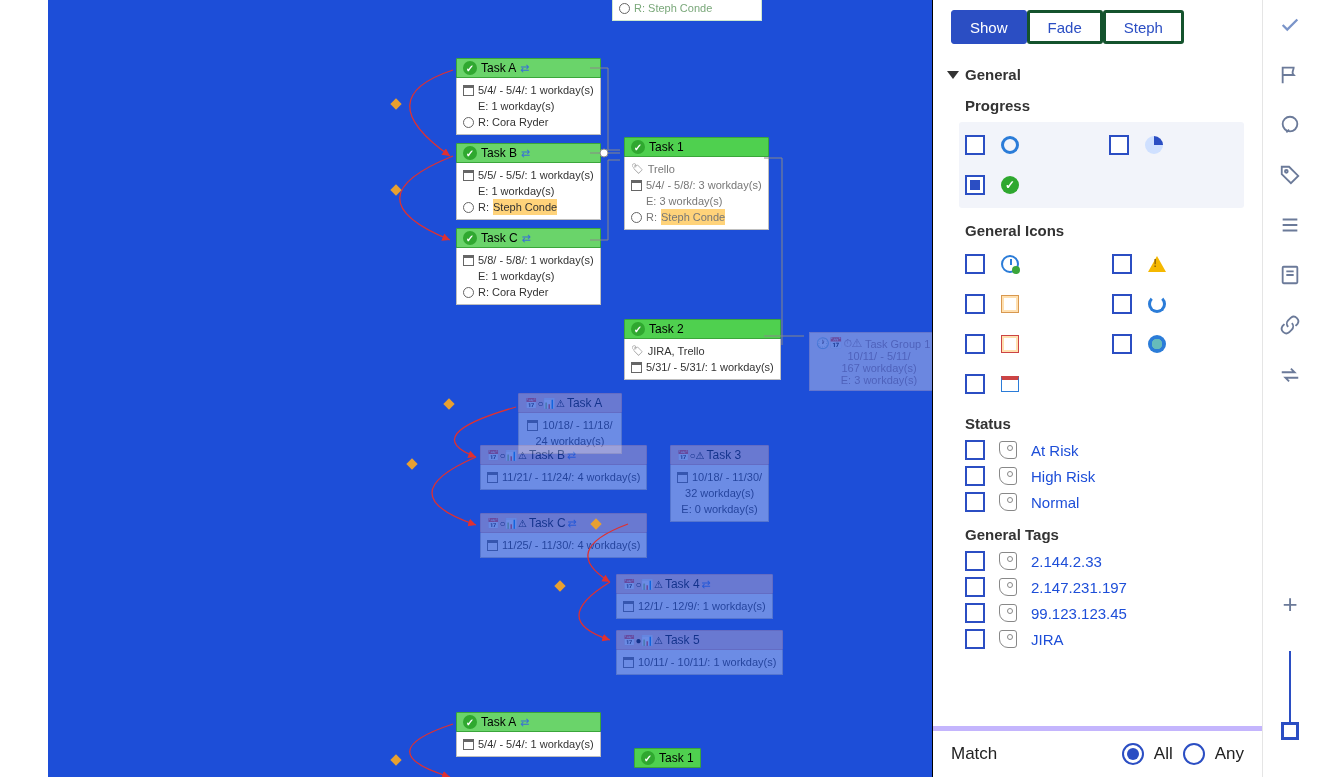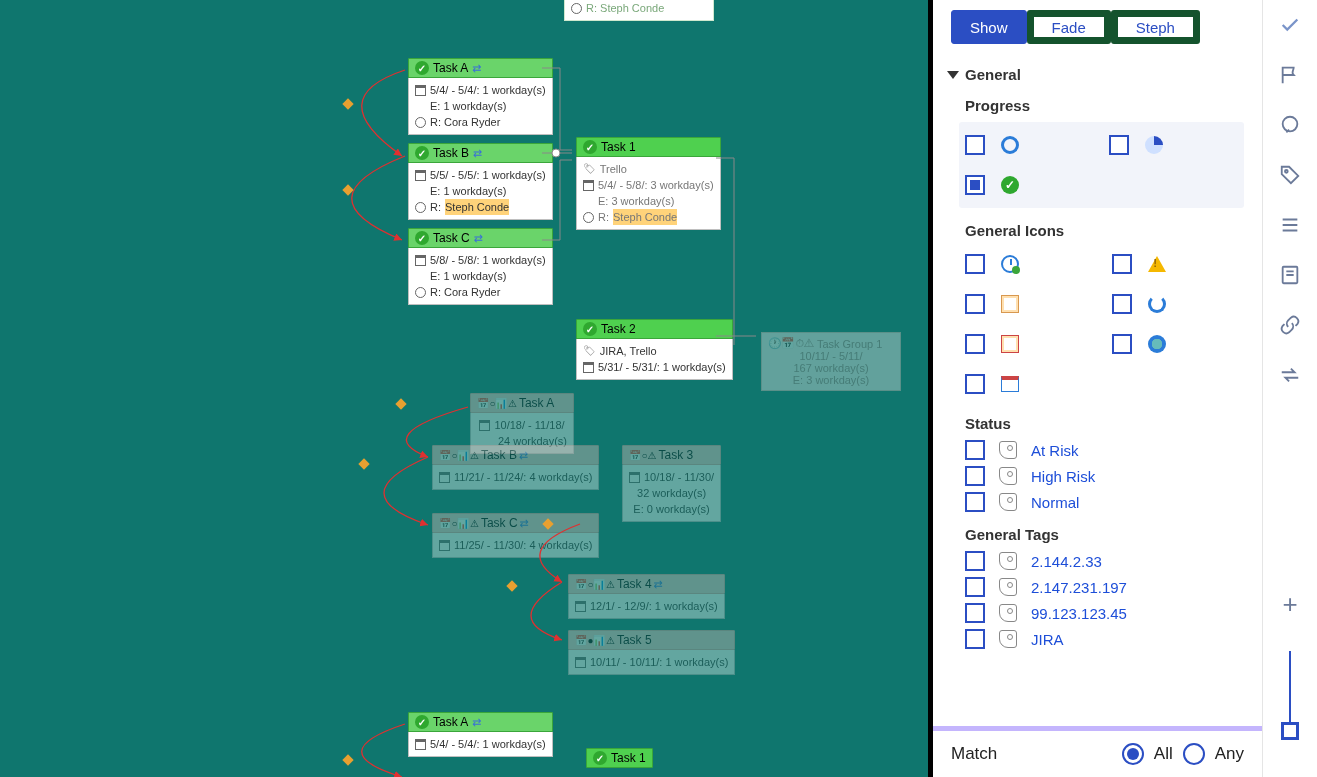--- a/index.html
+++ b/index.html
@@ -1,26 +1,26 @@
 <!DOCTYPE html>
 <html><head>
 <meta charset="utf-8">
 <style>
 * { box-sizing: border-box; margin: 0; padding: 0; font-family: -apple-system, BlinkMacSystemFont, "Segoe UI", Arial, sans-serif; }
 body { width: 1317px; height: 777px; overflow: hidden; background: #fff; display: flex; position: relative; }
-.canvas { flex: 1; position: relative; background: #0f766e; overflow: hidden; border-right: 5px solid #000000;}
+.canvas { flex: 1; position: relative; background: #1d4ed8; overflow: hidden; border-right: 1px solid #000000; margin-left: 48px;}
 .sidebar { width: 330px; background: #fff; display: flex; flex-direction: column; position: relative; border-right: 1px solid #e5e5e5;}
 .toolbar-right { width: 54px; background: #fff; display: flex; flex-direction: column; align-items: center; padding-top: 12px; gap: 24px; }
 .toolbar-right .ticon { width: 26px; height: 26px; display: flex; align-items: center; justify-content: center; color: #6b7a99; cursor: pointer; }
 
 
 .btnbar { display: flex; gap: 0; padding: 10px 18px 14px; }
 .btn { height: 34px; padding: 0 18px; border-radius: 3px; font-size: 15px; cursor: pointer; display: inline-flex; align-items: center; justify-content: center; }
 .btn-primary { background: #2b4ec3; color: #fff; border: 1px solid #2b4ec3; }
-.btn-outline { background: #fff; color: #2b4ec3; border: 7px solid #14532d; }
+.btn-outline { background: #fff; color: #2b4ec3; border: 3px solid #14532d; }
 
 .panel-scroll { flex: 1; overflow-y: auto; padding: 0 18px 8px 18px; position: relative;}
 .panel-scroll::-webkit-scrollbar{width:10px;}
 .panel-scroll::-webkit-scrollbar-thumb{background:#c9c9c9;border-radius:0;}
 .panel-scroll::-webkit-scrollbar-track{background:#f0f0f0;}
 
 .section-header { display:flex; align-items:center; gap:6px; color:#333; font-size:15px; font-weight:700; margin: 8px 0 10px -4px; }
 .section-header .tri { width:0;height:0;border-left:6px solid transparent;border-right:6px solid transparent;border-top:8px solid #333;}
 .subhdr { font-weight:700; font-size:15px; color:#333; margin:14px 0 8px; }
 
@@ -204,21 +204,21 @@
     <div style="text-align:center;">10/11/ - 5/11/</div>
     <div style="text-align:center;">167 workday(s)</div>
     <div style="text-align:center;">E: 3 workday(s)</div>
   </div>
 
   <div class="node faded" style="left:470px;top:393px;">
     <div class="node-header" style="gap:2px;">
         <span style="font-size:10px;">📅○📊⚠</span>
         <span>Task A</span>
       </div>
-    <div class="node-body" style="min-width:104px;text-align:right;">
+    <div class="node-body" style="min-width:104px;text-align:center;">
       <div class="ln" style="justify-content:center;">
           <span class="mini-icon cal-ico"></span>
           <span>10/18/ - 11/18/</span>
         </div>
       <div>24 workday(s)</div>
     </div>
   </div>
   <div class="node faded" style="left:432px;top:445px;">
     <div class="node-header" style="gap:2px;">
         <span style="font-size:10px;">📅○📊⚠</span>

